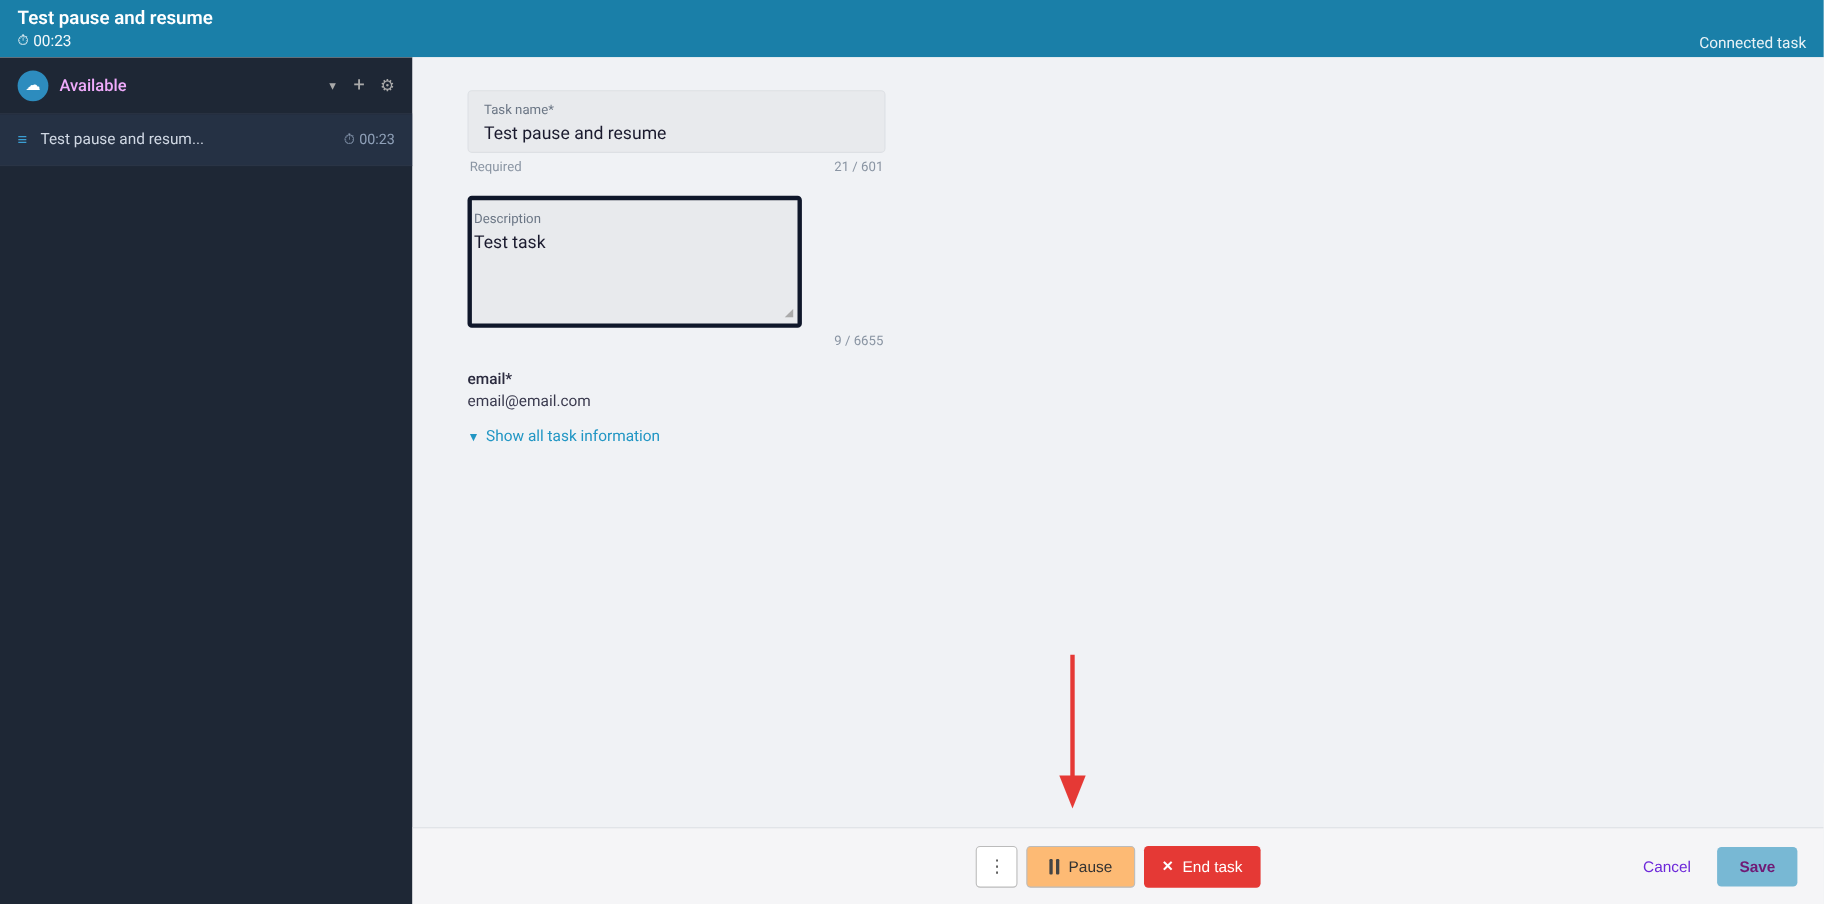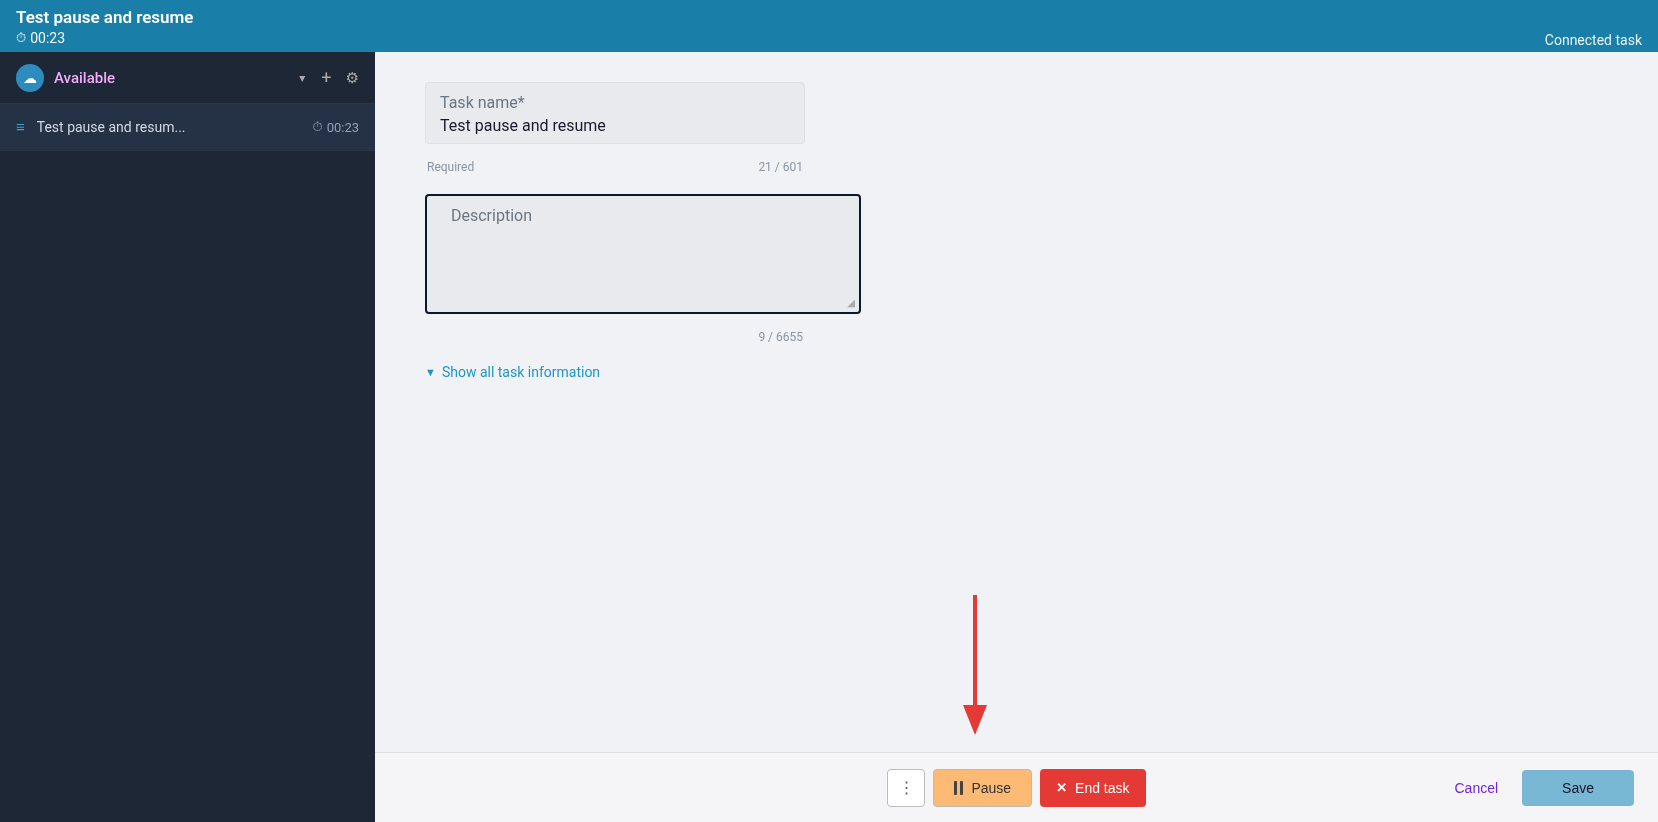--- a/index.html
+++ b/index.html
@@ -146,45 +146,45 @@
       margin-bottom: 20px;
     }
     .field-box {
       background: #e8eaed;
       border-radius: 4px;
       padding: 10px 14px 8px 14px;
       width: 380px;
       border: 1px solid #dde0e4;
     }
     .field-label {
-      font-size: 16px;
+      font-size: 12px;
       color: #6b7685;
       margin-bottom: 4px;
       display: block;
     }
     .field-value {
       font-size: 16px;
       color: #1a1a2e;
       font-weight: 400;
     }
     .field-meta {
       display: flex;
       justify-content: space-between;
       font-size: 12px;
       color: #8a95a3;
-      margin-top: 16px;
+      margin-top: 5px;
       width: 380px;
       padding: 0 2px;
     }
     .description-box {
       background: #e8eaed;
       border-radius: 4px;
-      padding: 10px 14px 8px 24px;
-      width: 436px;
-      border: 2px solid #0f172a;
+      padding: 10px 14px 8px 2px;
+      width: 304px;
+      border: 4px solid #0f172a;
       min-height: 120px;
       position: relative;
     }
     .description-resize {
       position: absolute;
       bottom: 4px;
       right: 4px;
       color: #aaa;
       font-size: 10px;
     }
@@ -295,28 +295,28 @@
     .btn-cancel {
       background: transparent;
       border: none;
       font-size: 14px;
       color: #6d28d9;
       cursor: pointer;
       padding: 8px 12px;
     }
     .btn-save {
       height: 36px;
-      padding: 0 40px;
+      padding: 0 20px;
       border: none;
       border-radius: 4px;
       background: #78b8d4;
-      color: #0f172a;
-      font-size: 14px;
-      cursor: pointer;
-      font-weight: 400;
+      color: #701a75;
+      font-size: 14px;
+      cursor: pointer;
+      font-weight: 700;
     }
 
     .pause-icon {
       display: flex;
       gap: 3px;
     }
     .pause-bar {
       width: 3px;
       height: 14px;
       background: #444;
@@ -385,28 +385,33 @@
         </div>
         <div class="field-meta">
           <span>Required</span>
           <span>21 / 601</span>
         </div>
       </div>
 
       <div class="form-field">
         <div class="description-box">
           <span class="field-label">Description</span>
+          <div class="description-value">Test task</div>
           <span class="description-resize">◢</span>
         </div>
         <div class="field-meta">
           <span></span>
           <span>9 / 6655</span>
         </div>
       </div>
 
+      <div class="email-section">
+        <div class="email-label">email*</div>
+        <div class="email-value">email@email.com</div>
+      </div>
 
       <a class="show-all-link" href="#">
         <span class="show-all-arrow">▼</span>
         <span>Show all task information</span>
       </a>
 
     </div>
 
     <svg class="red-arrow-svg" width="60" height="150" viewBox="0 0 60 150" style="position:absolute; left:945px; top:595px; pointer-events:none; z-index:100;">
       <line x1="30" y1="0" x2="30" y2="120" stroke="#e53935" stroke-width="4"></line>

